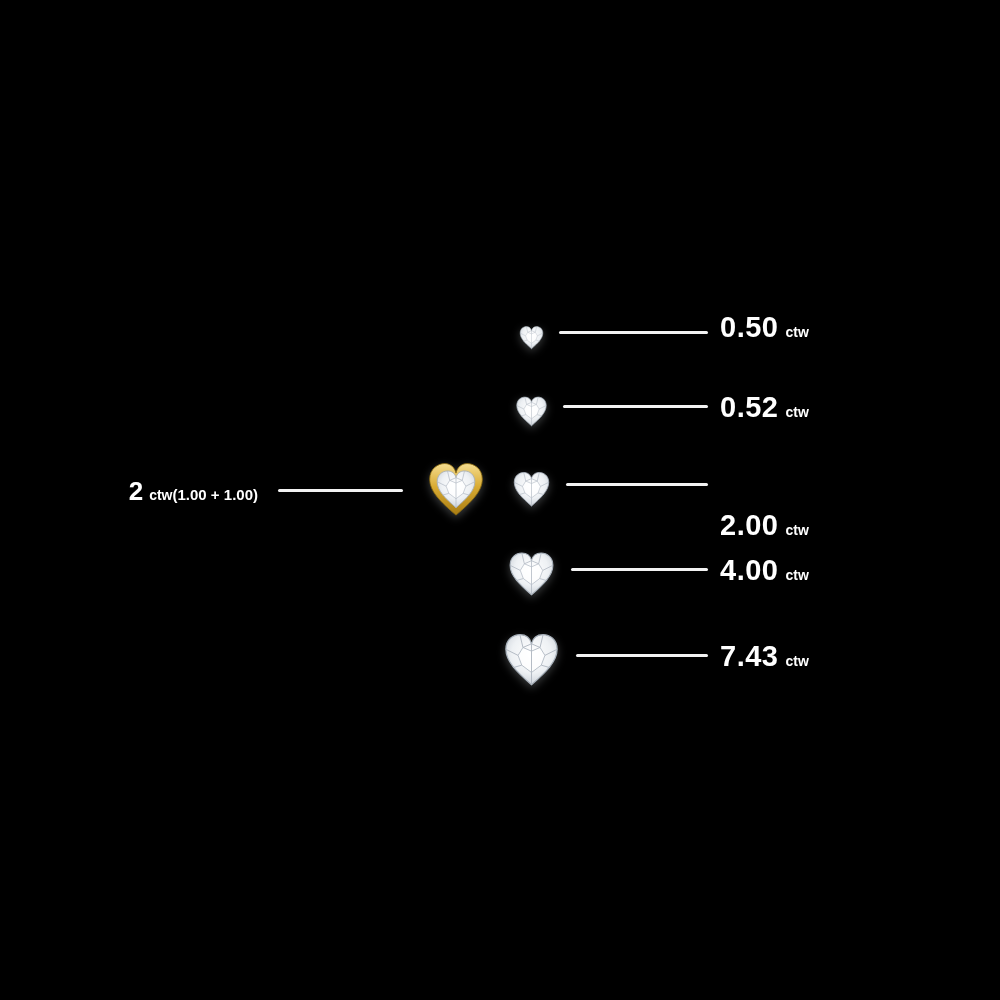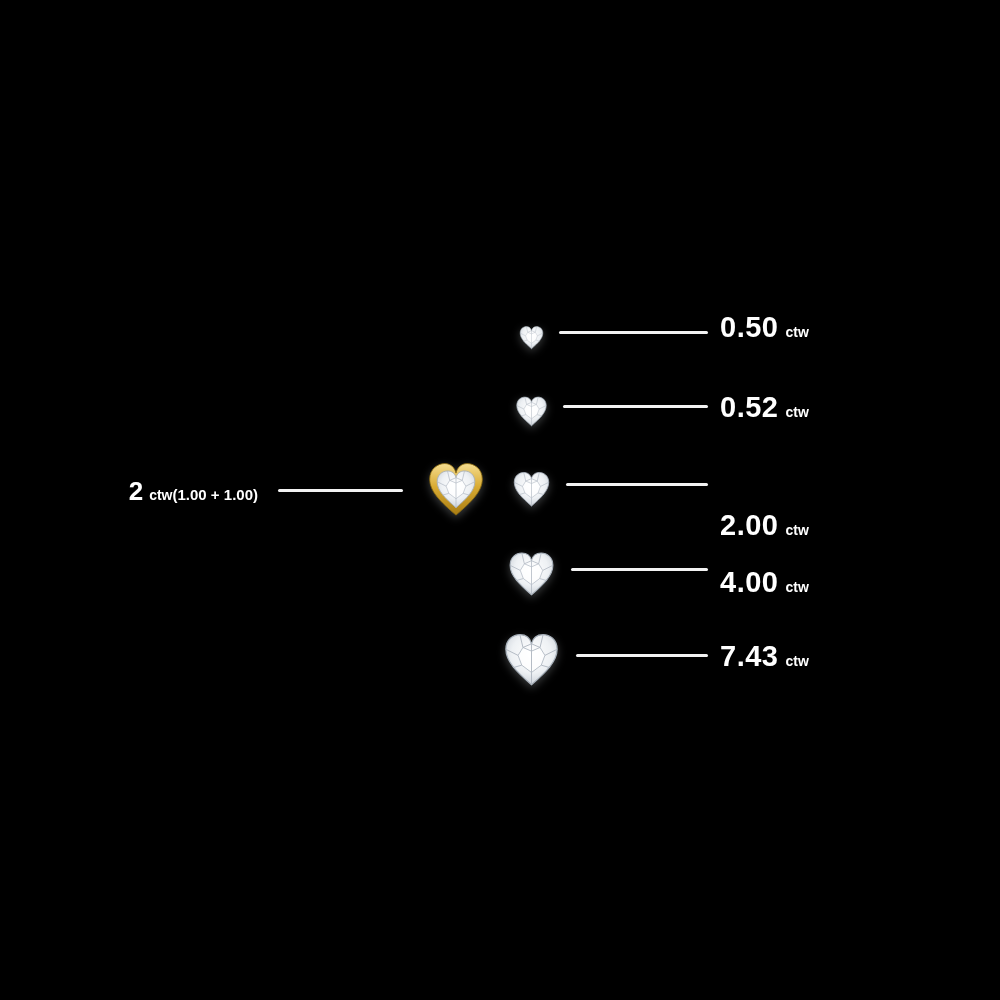--- a/index.html
+++ b/index.html
@@ -139,21 +139,21 @@
             <path d="M64 27 L69 6"></path>
       <path d="M28 40 L8 30"></path>
             <path d="M72 40 L92 30"></path>
       <path d="M34 56 L20 60"></path>
             <path d="M66 56 L80 60"></path>
       <path d="M50 33 L50 68"></path>
       <path d="M36 27 L50 21 L64 27"></path>
     </g>
         </svg></div>
       <div class="leader-line" style="left: 570.5px; width: 137.5px; top: 568px;"></div>
-      <div class="carat-label" style="left: 720px; top: 570px; margin-top: 12px;"><span class="num">4.00</span><span class="unit">ctw</span></div>
+      <div class="carat-label" style="left: 720px; top: 570px;"><span class="num">4.00</span><span class="unit">ctw</span></div>
       <div class="heart-wrap" style="left: 500.5px; top: 630.5px;"><svg width="61" height="61" viewBox="0 0 100 100">
     <path d="M50 88 C26 67 8 50 8 30 C8 14 20 6 31 6 C41 6 48 12 50 21 C52 12 59 6 69 6 C80 6 92 14 92 30 C92 50 74 67 50 88 Z" fill="url(#gemFill)" stroke="#a8b1bb" stroke-width="2"></path>
     <path d="M50 68 L34 56 L28 40 L36 27 L50 33 L64 27 L72 40 L66 56 Z" fill="rgba(255,255,255,0.78)" stroke="#b4bcc6" stroke-width="1.5"></path>
     <g stroke="#aeb6c0" stroke-width="1.5" fill="none">
       <path d="M50 21 L50 33"></path>
             <path d="M50 68 L50 88"></path>
       <path d="M36 27 L31 6"></path>
             <path d="M64 27 L69 6"></path>
       <path d="M28 40 L8 30"></path>
             <path d="M72 40 L92 30"></path>

